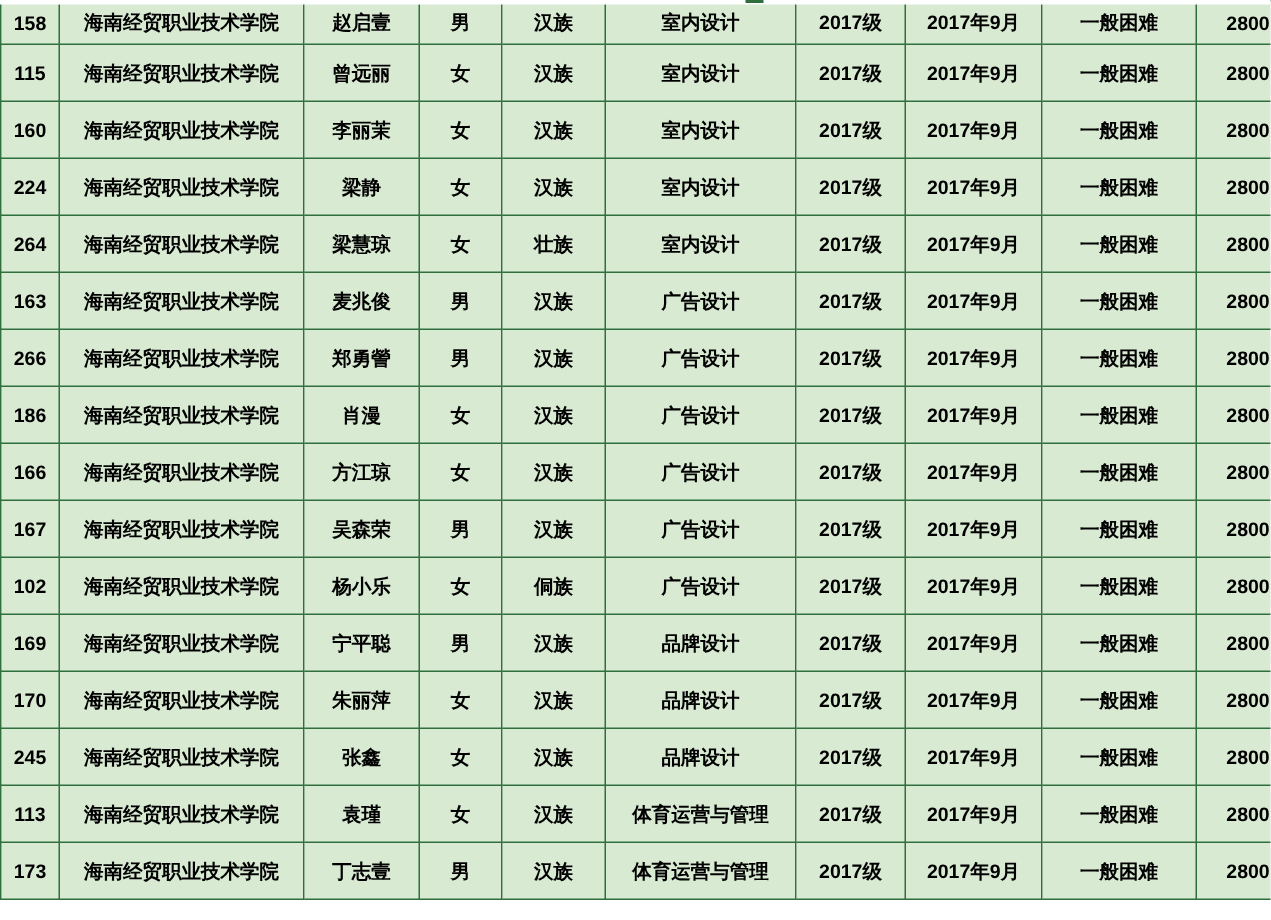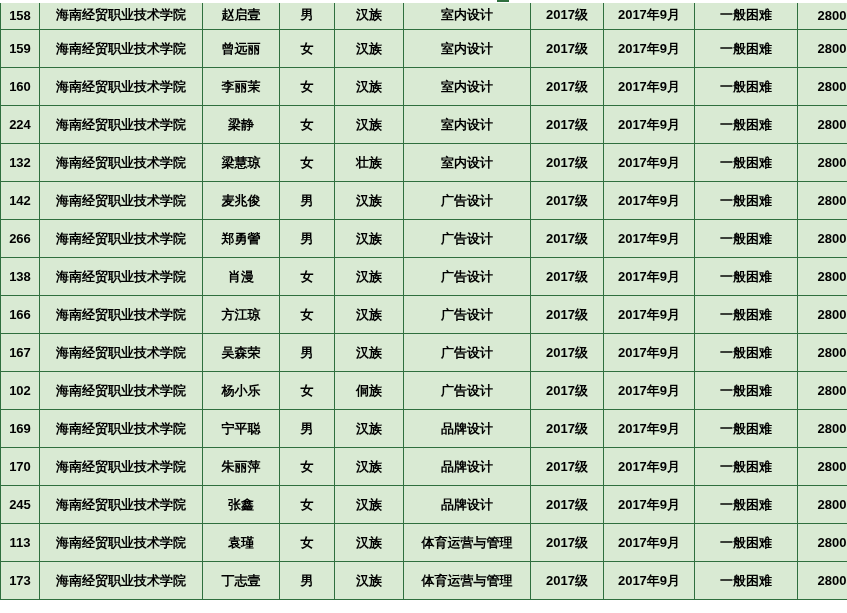--- a/index.html
+++ b/index.html
@@ -86,21 +86,21 @@
           <td class="c-name">赵启壹</td>
           <td class="c-gender">男</td>
           <td class="c-ethnic">汉族</td>
           <td class="c-major">室内设计</td>
           <td class="c-grade">2017级</td>
           <td class="c-date">2017年9月</td>
           <td class="c-level">一般困难</td>
           <td class="c-amount">2800</td>
         </tr>
         <tr>
-          <td class="c-index">159</td>
+          <td class="c-index">115</td>
           <td class="c-school">海南经贸职业技术学院</td>
           <td class="c-name">曾远丽</td>
           <td class="c-gender">女</td>
           <td class="c-ethnic">汉族</td>
           <td class="c-major">室内设计</td>
           <td class="c-grade">2017级</td>
           <td class="c-date">2017年9月</td>
           <td class="c-level">一般困难</td>
           <td class="c-amount">2800</td>
         </tr>
@@ -122,33 +122,33 @@
           <td class="c-name">梁静</td>
           <td class="c-gender">女</td>
           <td class="c-ethnic">汉族</td>
           <td class="c-major">室内设计</td>
           <td class="c-grade">2017级</td>
           <td class="c-date">2017年9月</td>
           <td class="c-level">一般困难</td>
           <td class="c-amount">2800</td>
         </tr>
         <tr>
-          <td class="c-index">132</td>
+          <td class="c-index">264</td>
           <td class="c-school">海南经贸职业技术学院</td>
           <td class="c-name">梁慧琼</td>
           <td class="c-gender">女</td>
           <td class="c-ethnic">壮族</td>
           <td class="c-major">室内设计</td>
           <td class="c-grade">2017级</td>
           <td class="c-date">2017年9月</td>
           <td class="c-level">一般困难</td>
           <td class="c-amount">2800</td>
         </tr>
         <tr>
-          <td class="c-index">142</td>
+          <td class="c-index">163</td>
           <td class="c-school">海南经贸职业技术学院</td>
           <td class="c-name">麦兆俊</td>
           <td class="c-gender">男</td>
           <td class="c-ethnic">汉族</td>
           <td class="c-major">广告设计</td>
           <td class="c-grade">2017级</td>
           <td class="c-date">2017年9月</td>
           <td class="c-level">一般困难</td>
           <td class="c-amount">2800</td>
         </tr>
@@ -158,21 +158,21 @@
           <td class="c-name">郑勇謍</td>
           <td class="c-gender">男</td>
           <td class="c-ethnic">汉族</td>
           <td class="c-major">广告设计</td>
           <td class="c-grade">2017级</td>
           <td class="c-date">2017年9月</td>
           <td class="c-level">一般困难</td>
           <td class="c-amount">2800</td>
         </tr>
         <tr>
-          <td class="c-index">138</td>
+          <td class="c-index">186</td>
           <td class="c-school">海南经贸职业技术学院</td>
           <td class="c-name">肖漫</td>
           <td class="c-gender">女</td>
           <td class="c-ethnic">汉族</td>
           <td class="c-major">广告设计</td>
           <td class="c-grade">2017级</td>
           <td class="c-date">2017年9月</td>
           <td class="c-level">一般困难</td>
           <td class="c-amount">2800</td>
         </tr>

